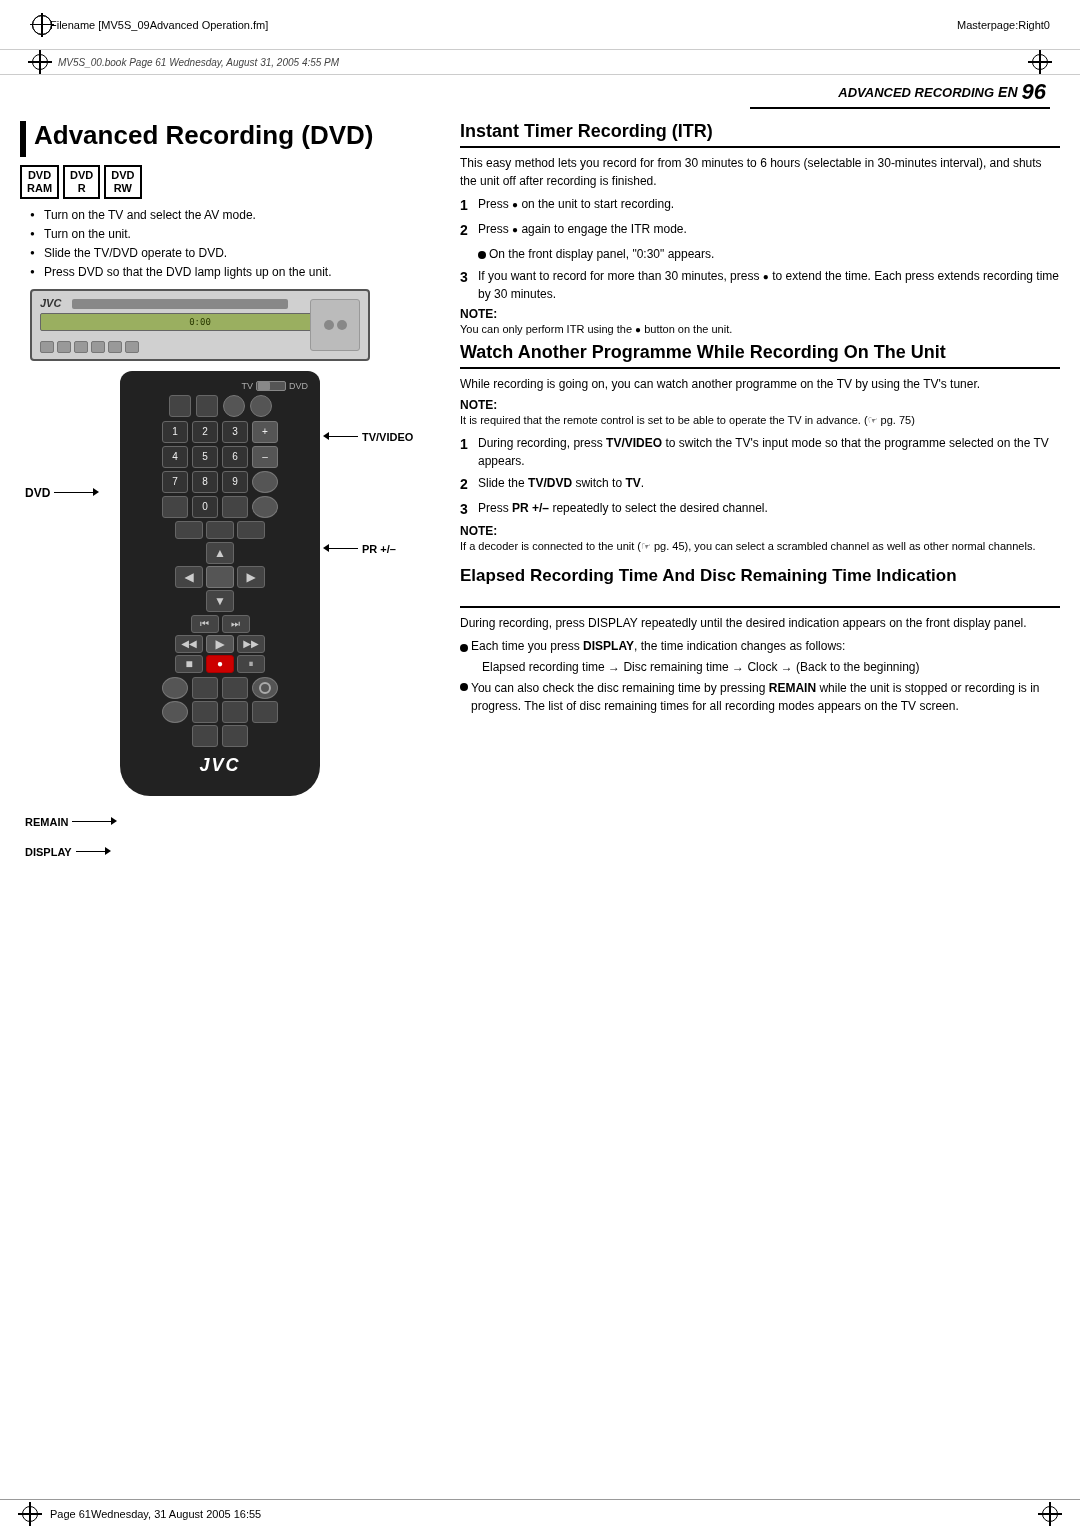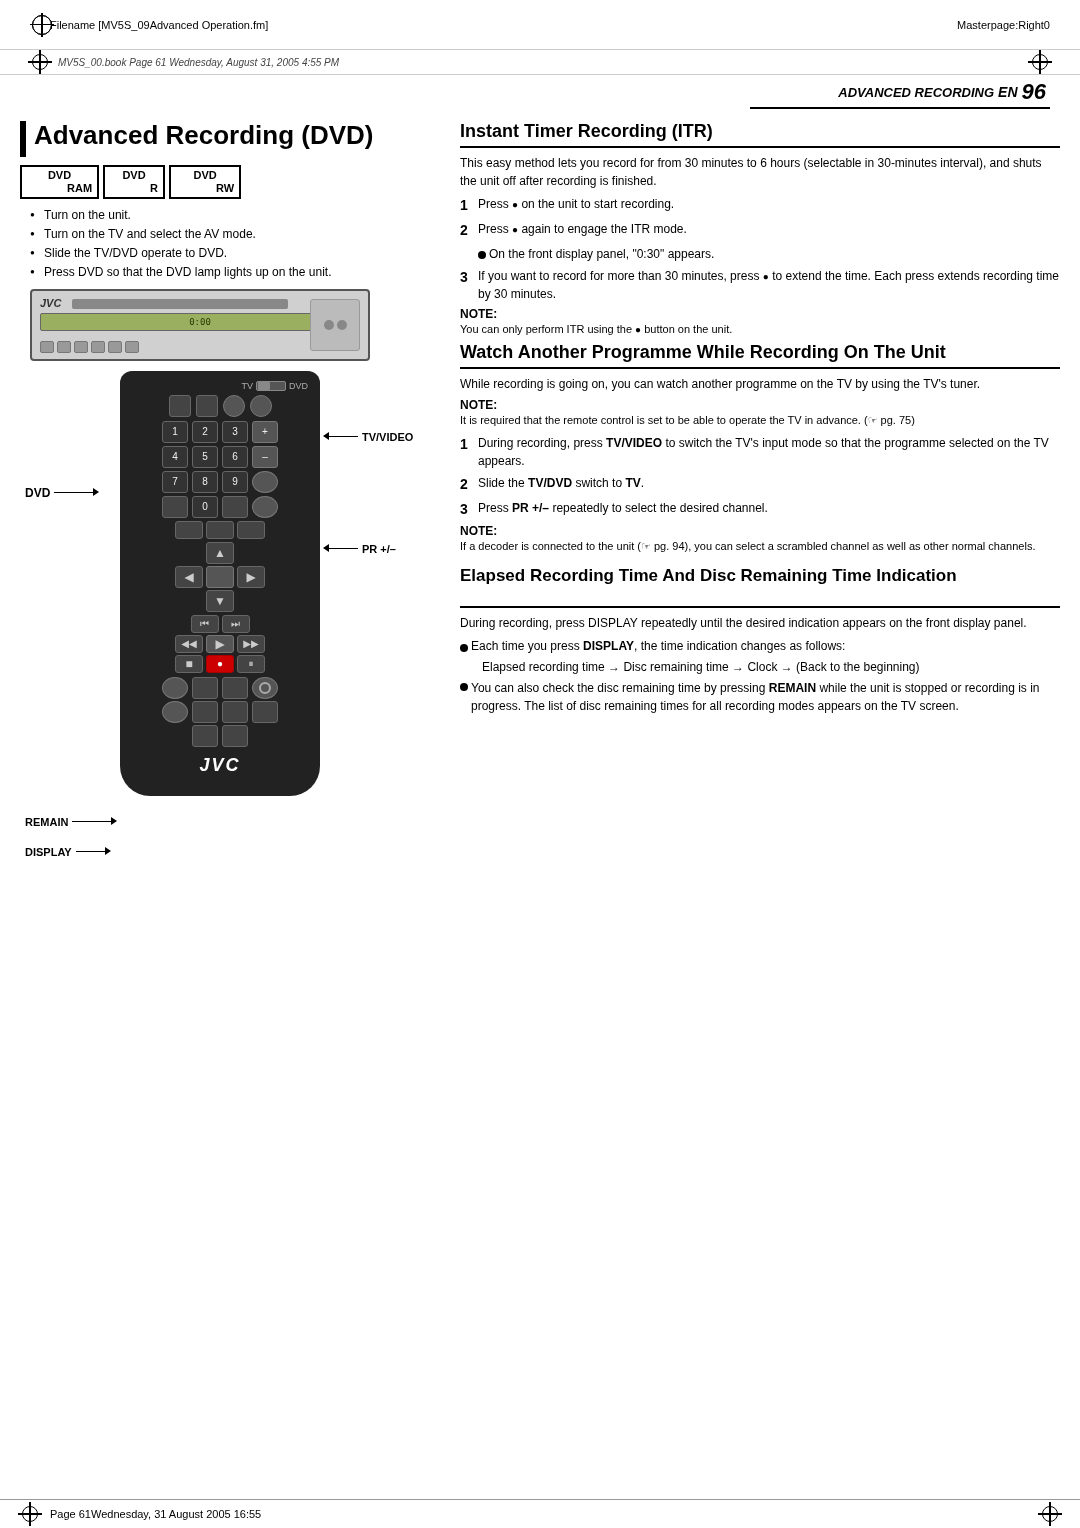--- a/index.html
+++ b/index.html
@@ -64,21 +64,21 @@
     .dvd-badge {
       border: 2px solid #000;
       padding: 2px 5px;
       font-size: 11px;
       font-weight: bold;
       text-align: center;
       line-height: 1.2;
     }
 
     .dvd-badge .top { font-size: 11px; font-weight: bold; }
-    .dvd-badge .bottom { font-size: 11px; font-weight: bold; margin-left: 40px; }
+    .dvd-badge .bottom { font-size: 11px; font-weight: bold; }
 
     
     .bullet-list {
       margin: 6px 0 8px 10px;
       font-size: 12px;
     }
     .bullet-list li {
       list-style: none;
       padding-left: 14px;
       position: relative;
@@ -308,22 +308,22 @@
         <div class="top">DVD</div>
         <div class="bottom">R</div>
       </div>
       <div class="dvd-badge">
         <div class="top">DVD</div>
         <div class="bottom">RW</div>
       </div>
     </div>
 
     <ul class="bullet-list">
+      <li><span>Turn on the TV and select the AV mode.</span></li>
       <li><span>Turn on the unit.</span></li>
-      <li><span>Turn on the TV and select the AV mode.</span></li>
       <li><span>Slide the TV/DVD operate to DVD.</span></li>
       <li><span>Press DVD so that the DVD lamp lights up on the unit.</span></li>
     </ul>
 
     <div style="position:relative; margin: 0 0 10px 10px;">
 
       <div style="width:340px; height:72px; background:#d0d0d0; border:2px solid #555; border-radius:4px; position:relative; overflow:hidden;">
 
         <div style="position:absolute; top:6px; left:8px; font-size:11px; font-style:italic; font-weight:bold; color:#333;">JVC</div>
 
@@ -543,21 +543,21 @@
       <span class="step-num">2</span>
       <span>Slide the <strong>TV/DVD</strong> switch to <strong>TV</strong>.</span>
     </div>
     <div class="step">
       <span class="step-num">3</span>
       <span>Press <strong>PR +/–</strong> repeatedly to select the desired channel.</span>
     </div>
 
     <div class="note-label">NOTE:</div>
     <div class="note-text">
-      If a decoder is connected to the unit (☞ pg. 94), you can select a scrambled channel as well as other normal channels.
+      If a decoder is connected to the unit (☞ pg. 45), you can select a scrambled channel as well as other normal channels.
     </div>
 
     <div style="border-bottom: 2px solid #000; margin-bottom:6px; margin-top:12px; padding-bottom:20px;">
       <span style="font-size:17px; font-weight:bold;">Elapsed Recording Time And Disc Remaining Time Indication</span>
     </div>
 
     <p class="body-text">During recording, press DISPLAY repeatedly until the desired indication appears on the front display panel.</p>
 
     <div style="font-size:12px; line-height:1.5; margin-bottom:3px; display:flex; align-items:center;">
       <span class="dot-bullet" style="margin-top:4px; flex-shrink:0;"></span>

